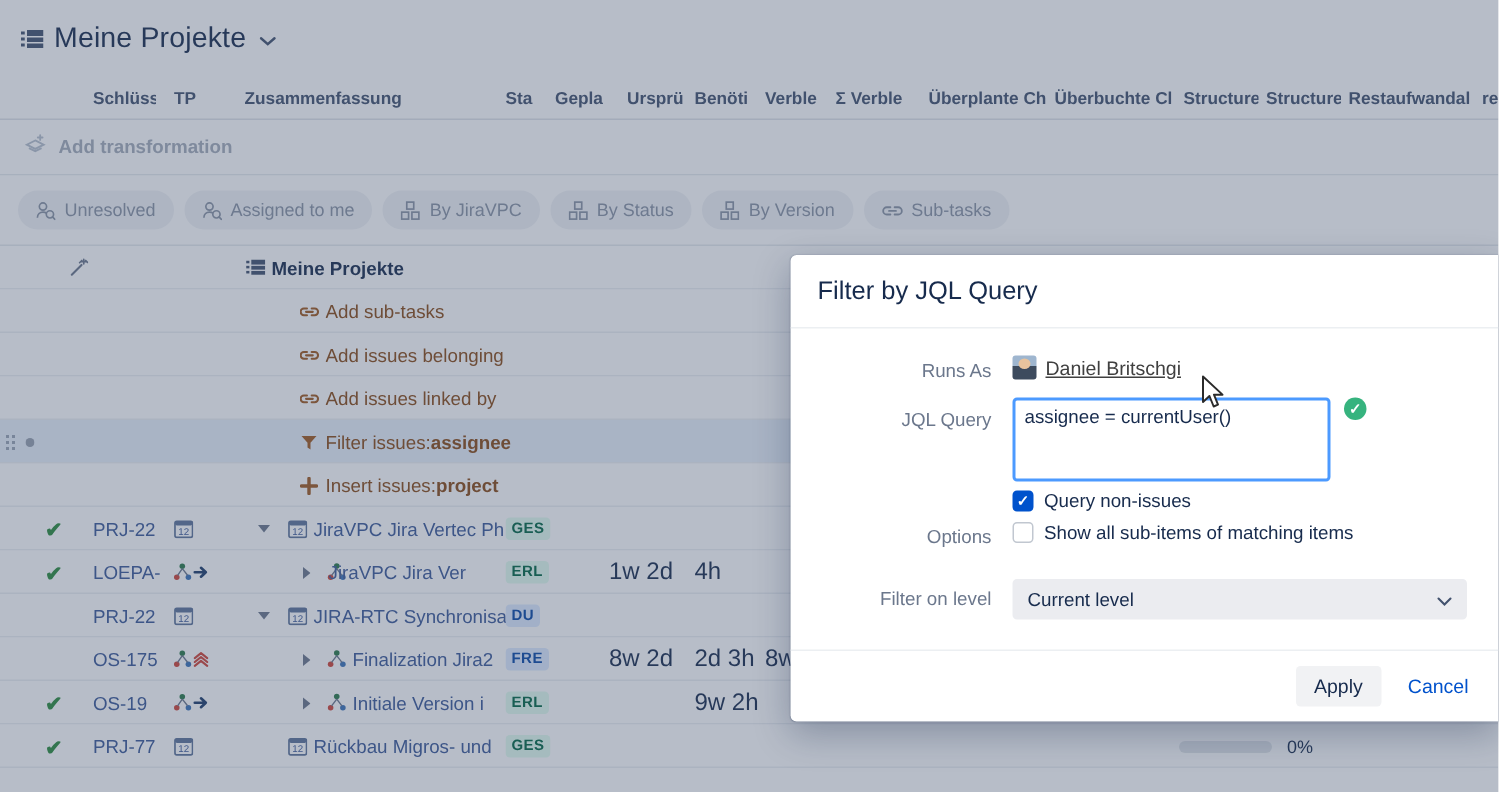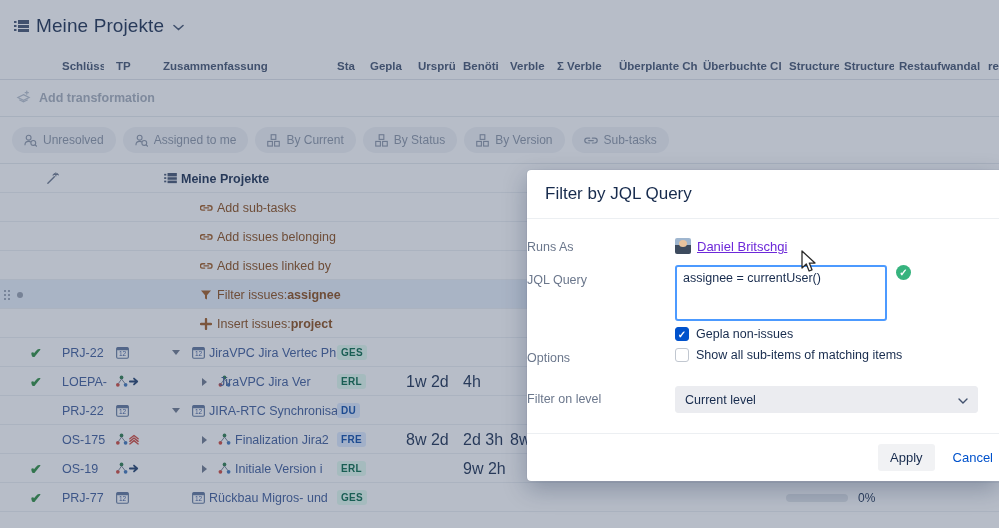--- a/index.html
+++ b/index.html
@@ -156,27 +156,27 @@
     height: 49px;
     display: flex; align-items: center;
     padding-left: 18px;
     border-bottom: 1px solid #eceff2;
   }
   .modal-title { font-size: 17px; color: #172b4d; }
   .modal-body { padding: 18px 0 0 0; position: relative; }
 
   .frow { display: flex; align-items: flex-start; margin-bottom: 10px; }
   .flabel {
-    width: 148px; padding-right: 14px;
+    width: 148px; text-align: right; padding-right: 14px;
     font-size: 12.5px; color: #6b778c;
     padding-top: 3px;
   }
   .fctl { flex: 1; }
 
-  .user-link { font-size: 13px; color: #6d28d9; }
+  .user-link { font-size: 13px; color: #404040; }
   .avatar {
     width: 16px; height: 16px; border-radius: 2px; display:inline-block;
     vertical-align: -3px; margin-right: 6px;
     background: linear-gradient(#9fb6cf 0 45%, #3d4b5e 45% 100%);
     position: relative; overflow: hidden;
   }
   .avatar::after {
     content:""; position:absolute; left:4px; top:2px; width:8px; height:7px;
     border-radius: 50%; background: #e8c39e;
   }
@@ -207,21 +207,21 @@
   .selectbox {
     width: 303px; height: 27px;
     background: #ebecf0; border: 1px solid #ebecf0; border-radius: 3px;
     display: flex; align-items: center; justify-content: space-between;
     padding: 0 9px; font-size: 12.5px; color: #172b4d;
   }
   .modal-foot {
     position: absolute; left: 0; bottom: 0; width: 472px; height: 48px;
     border-top: 1px solid #eceff2;
     display: flex; align-items: center; justify-content: flex-end;
-    gap: 12px;
+    padding-right: 14px; gap: 12px;
   }
   .btn-apply {
     background: #f1f2f4; border: none; border-radius: 3px;
     padding: 6px 12px; font-size: 13px; color: #172b4d;
     font-family: "Liberation Sans", sans-serif;
   }
   .btn-cancel {
     background: transparent; border: none;
     font-size: 13px; color: #0052cc;
     font-family: "Liberation Sans", sans-serif;
@@ -309,21 +309,21 @@
           <span>Assigned to me</span>
         </div>
         <div class="chip">
           <span>
             <svg width="13" height="13" viewBox="0 0 14 14">
               <rect x="4.5" y="0.8" width="5" height="5" fill="none" stroke="#8993a4" stroke-width="1.2"></rect>
               <rect x="0.8" y="8" width="5" height="5" fill="none" stroke="#8993a4" stroke-width="1.2"></rect>
               <rect x="8.2" y="8" width="5" height="5" fill="none" stroke="#8993a4" stroke-width="1.2"></rect>
             </svg>
           </span>
-          <span>By Current</span>
+          <span>By JiraVPC</span>
         </div>
         <div class="chip">
           <span>
             <svg width="13" height="13" viewBox="0 0 14 14">
               <rect x="4.5" y="0.8" width="5" height="5" fill="none" stroke="#8993a4" stroke-width="1.2"></rect>
               <rect x="0.8" y="8" width="5" height="5" fill="none" stroke="#8993a4" stroke-width="1.2"></rect>
               <rect x="8.2" y="8" width="5" height="5" fill="none" stroke="#8993a4" stroke-width="1.2"></rect>
             </svg>
           </span>
           <span>By Status</span>
@@ -642,21 +642,21 @@
           <textarea class="jql-box" style="">assignee = currentUser()</textarea>
           <span class="valid-check">✓</span>
         </div>
       </div>
 
       <div class="frow" style="margin-bottom:7px;">
         <div class="flabel"></div>
         <div class="fctl">
           <label class="cbrow">
             <span class="cbox on">✓</span>
-            <span>Gepla non-issues</span>
+            <span>Query non-issues</span>
           </label>
         </div>
       </div>
 
       <div class="frow" style="margin-bottom:21px;">
         <div class="flabel">Options</div>
         <div class="fctl">
           <label class="cbrow">
             <span class="cbox"></span>
             <span>Show all sub-items of matching items</span>

